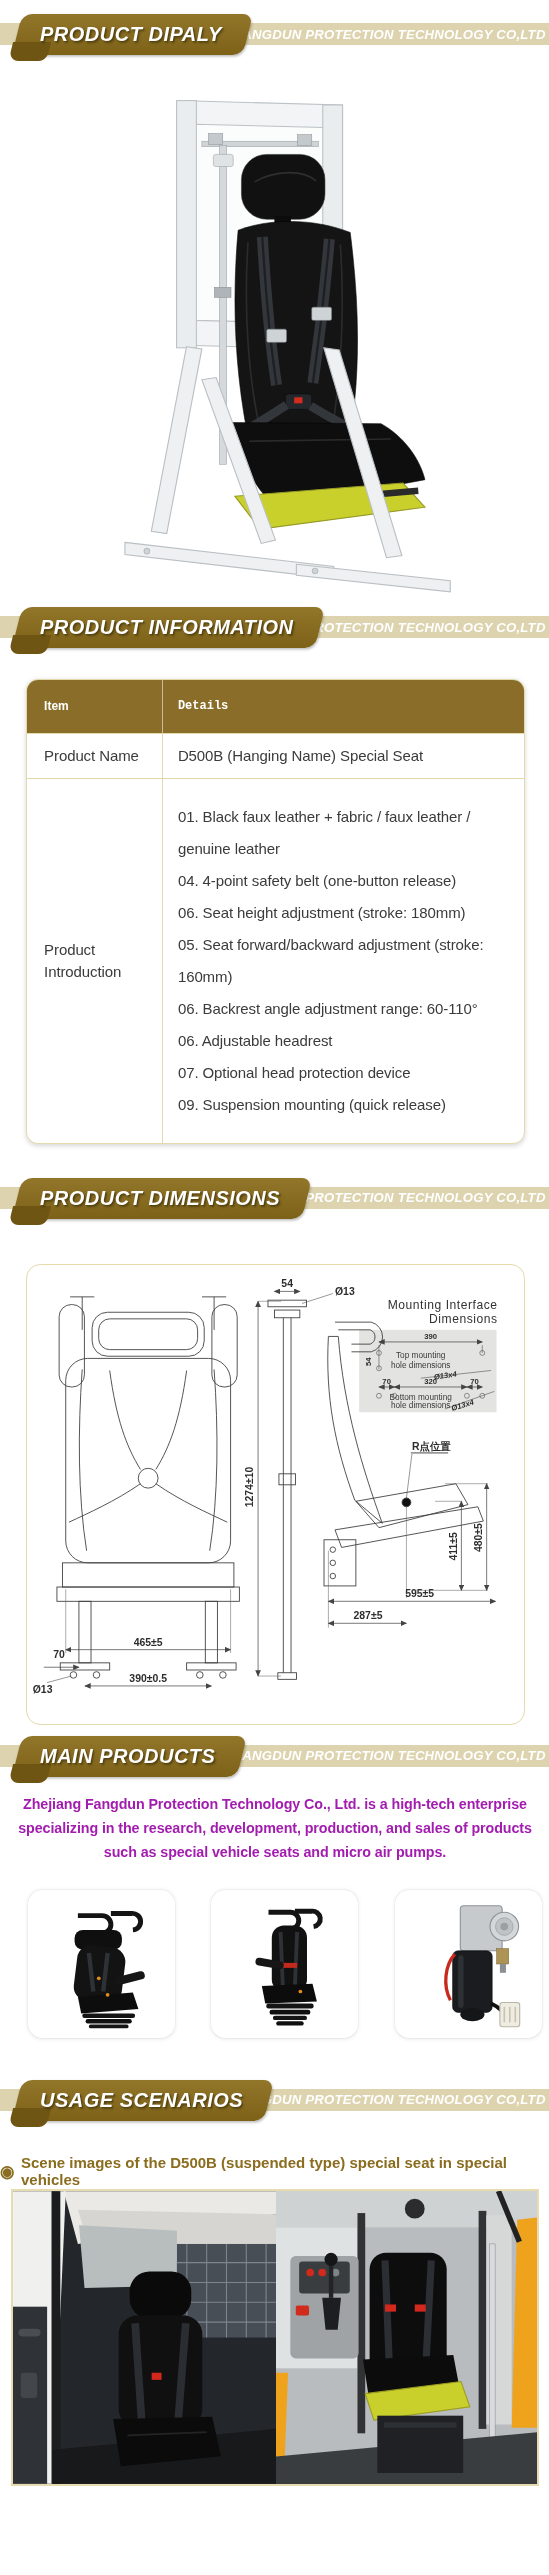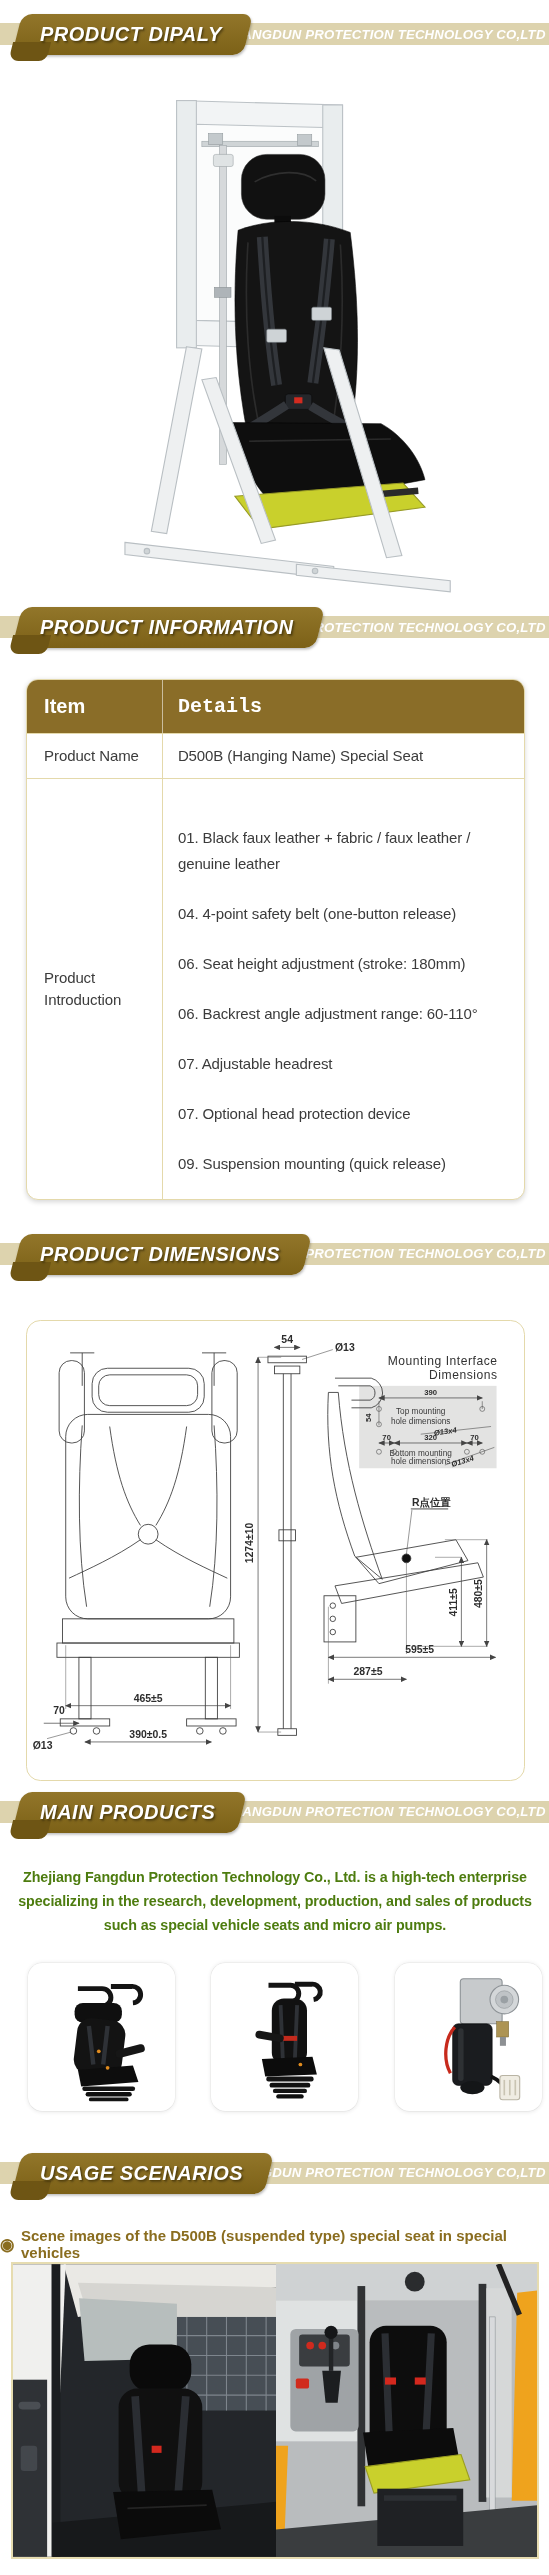--- a/index.html
+++ b/index.html
@@ -20,37 +20,37 @@
           letter-spacing:0.5px;white-space:nowrap;
           text-shadow:1.1px 1.1px 0 rgba(80,62,10,.55),1.6px 1.6px 2.2px rgba(0,0,0,.35);}
 
   
   .photo-wrap{height:528px;display:flex;align-items:center;justify-content:center;}
 
   
   .info-table{width:497px;margin:16.5px auto 0;border:1.6px solid #e4d9ab;border-radius:12px;
               overflow:hidden;box-shadow:0 1.6px 5px rgba(0,0,0,.16);background:#fff;}
   .tbl-head{display:flex;background:#8a6d28;color:#fff;height:53px;align-items:center;
-            font-weight:700;font-size:20px;}
+            font-weight:700;font-size:12px;}
   .tbl-head .c1{width:136px;padding-left:17.6px;box-sizing:border-box;border-right:1.6px solid rgba(255,255,255,.55);
             align-self:stretch;display:flex;align-items:center;}
   .tbl-head .c2{flex:1;padding-left:15.4px;font-family:Liberation Mono, monospace;}
   .tbl-row{display:flex;border-top:1.6px solid #e4d9ab;color:#3b3b3b;font-size:15px;letter-spacing:-0.1px;}
   .tbl-row .c1{width:136px;padding:11px 7.7px 11px 17.6px;box-sizing:border-box;border-right:1.6px solid #e4d9ab;
             display:flex;align-items:center;line-height:22px;}
   .tbl-row .c2{flex:1;padding:11px 13.2px 11px 15.4px;display:flex;align-items:center;}
   .row-intro .c2{display:block;padding-top:22px;padding-bottom:22px;}
-  .intro-line{line-height:26px;margin-top:24px;}
+  .intro-line{line-height:32px;}
 
   
   .dims-box{width:497px;height:459px;margin:31px auto 0;border:1.6px solid #e4d9ab;border-radius:14.3px;
             background:#fff;overflow:hidden;}
 
   
-  .company-desc{width:528px;margin:18px auto 0;text-align:center;color:#4d7c0f;font-weight:700;
+  .company-desc{width:528px;margin:1px auto 0;text-align:center;color:#a21caf;font-weight:700;
             font-size:14.3px;line-height:24px;letter-spacing:-0.1px;}
   .cards{width:514px;margin:26.4px 0 0 27.5px;display:flex;justify-content:space-between;}
   .card{width:147px;height:148px;background:#fff;border-radius:14.3px;
         box-shadow:0 0.5px 4.4px rgba(0,0,0,.10), 0 0 0 0.5px #f1f1f0;display:flex;align-items:center;justify-content:center;}
 
   
   .usage-caption{margin-top:25px;height:22px;display:flex;align-items:center;justify-content:center;
         color:#8a6d1f;font-weight:700;font-size:15px;}
   .usage-caption .bullet{font-size:16.5px;margin-right:6.6px;line-height:1;}
   .collage{width:524px;margin:6.6px auto 0;border:2.2px solid #e6dcb0;display:flex;background:#e6dcb0;}
@@ -153,22 +153,23 @@
     <div class="c1">Product Name</div>
     <div class="c2">D500B (Hanging Name) Special Seat</div>
   </div>
   <div class="tbl-row row-intro">
     <div class="c1">Product Introduction</div>
     <div class="c2">
 
     <div class="intro-line">01. Black faux leather + fabric / faux leather / genuine leather</div>
         <div class="intro-line">04. 4-point safety belt (one-button release)</div>
         <div class="intro-line">06. Seat height adjustment (stroke: 180mm)</div>
+        <div class="intro-line">05. Seat forward/backward adjustment (stroke: 160mm)</div>
         <div class="intro-line">06. Backrest angle adjustment range: 60-110°</div>
-        <div class="intro-line">07. Adjustable headrest</div>
+        <div class="intro-line">06. Adjustable headrest</div>
         <div class="intro-line">07. Optional head protection device</div>
         <div class="intro-line">09. Suspension mounting (quick release)</div>
       </div>
   </div>
 </div>
 
 <div class="banner" style="margin-top:34px;">
   <div class="strip">
     <span class="slashes">///////////////</span>
     <span class="company">ZHEJIANG FANGDUN PROTECTION TECHNOLOGY CO,LTD</span>

